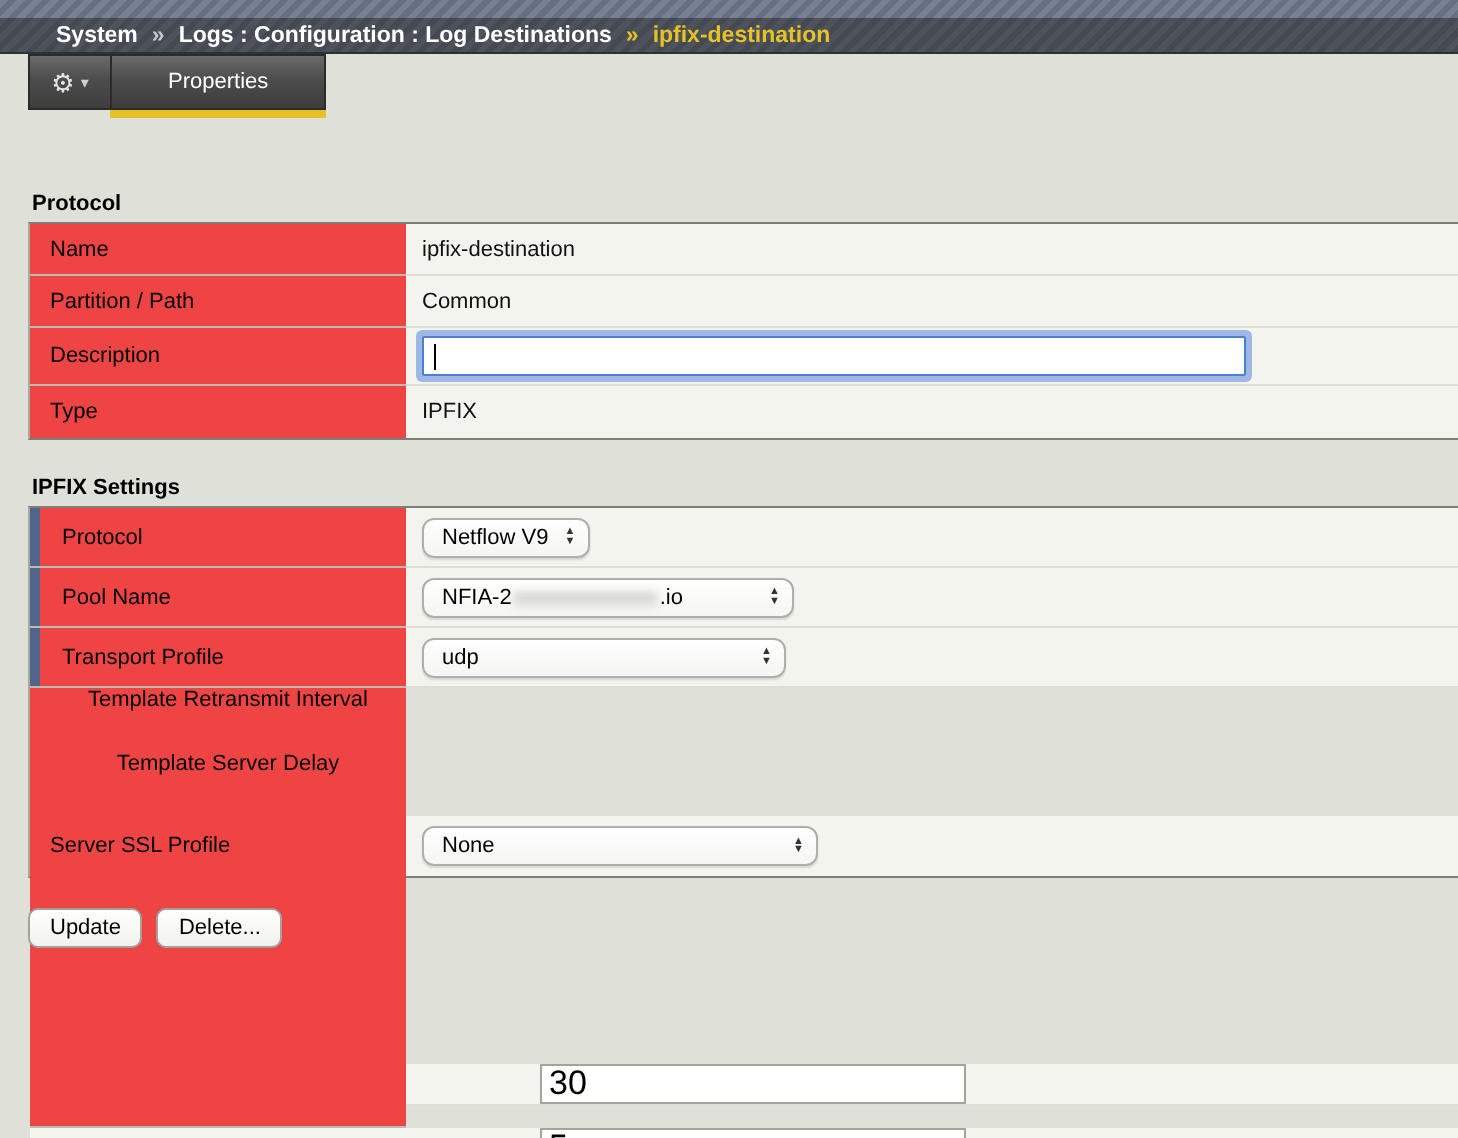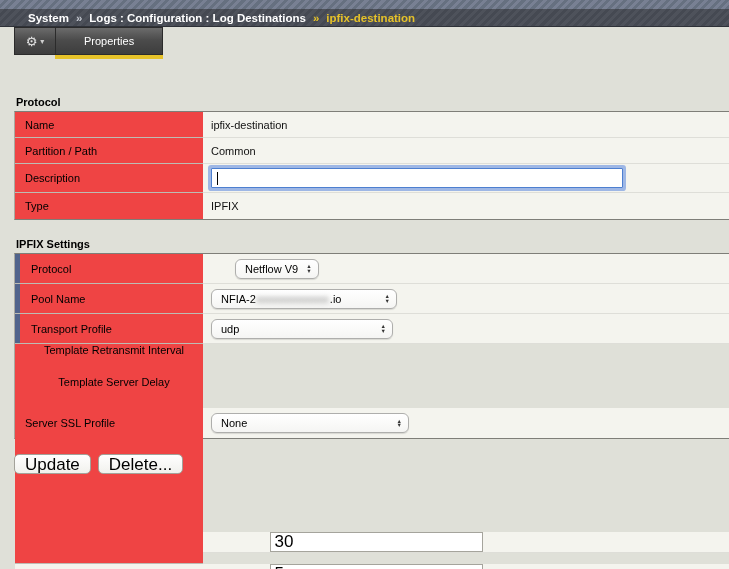--- a/index.html
+++ b/index.html
@@ -130,39 +130,39 @@
     box-shadow:0 1px 1px rgba(0,0,0,0.12);
     cursor:pointer;
     white-space:nowrap;
   }
   .mac-select .sel-text{color:#000;}
   .mac-select .arrows{
     display:flex;flex-direction:column;align-items:center;
     margin-left:auto;padding-left:8px;
     font-size:5.5px;line-height:4.5px;color:#333;
   }
-  .sel-protocol{min-width:82px;margin-left:24px;}
+  .sel-protocol{min-width:82px;}
   .sel-pool{width:186px;}
   .sel-transport{width:182px;}
   .sel-ssl{width:198px;}
   .redacted{
     filter:blur(2.6px);
     color:#777;
     letter-spacing:0.5px;
     margin:0 1px;
   }
   
   .btn-row{margin:15px 0 0 14px;display:flex;gap:7px;}
   .mac-btn{
     background:linear-gradient(#ffffff,#f1f1ed);
     border:1px solid #a3a29a;
     border-radius:5px;
     height:20px;
     padding:0 10px;
-    font-family:inherit;font-size:17px;color:#000;
+    font-family:inherit;font-size:11px;color:#000;
     cursor:pointer;
   }
 </style>
 </head>
 <body>
 
 <div class="top-band"></div>
 
 <div class="breadcrumb-bar">
   <span class="bc-item">System</span>

